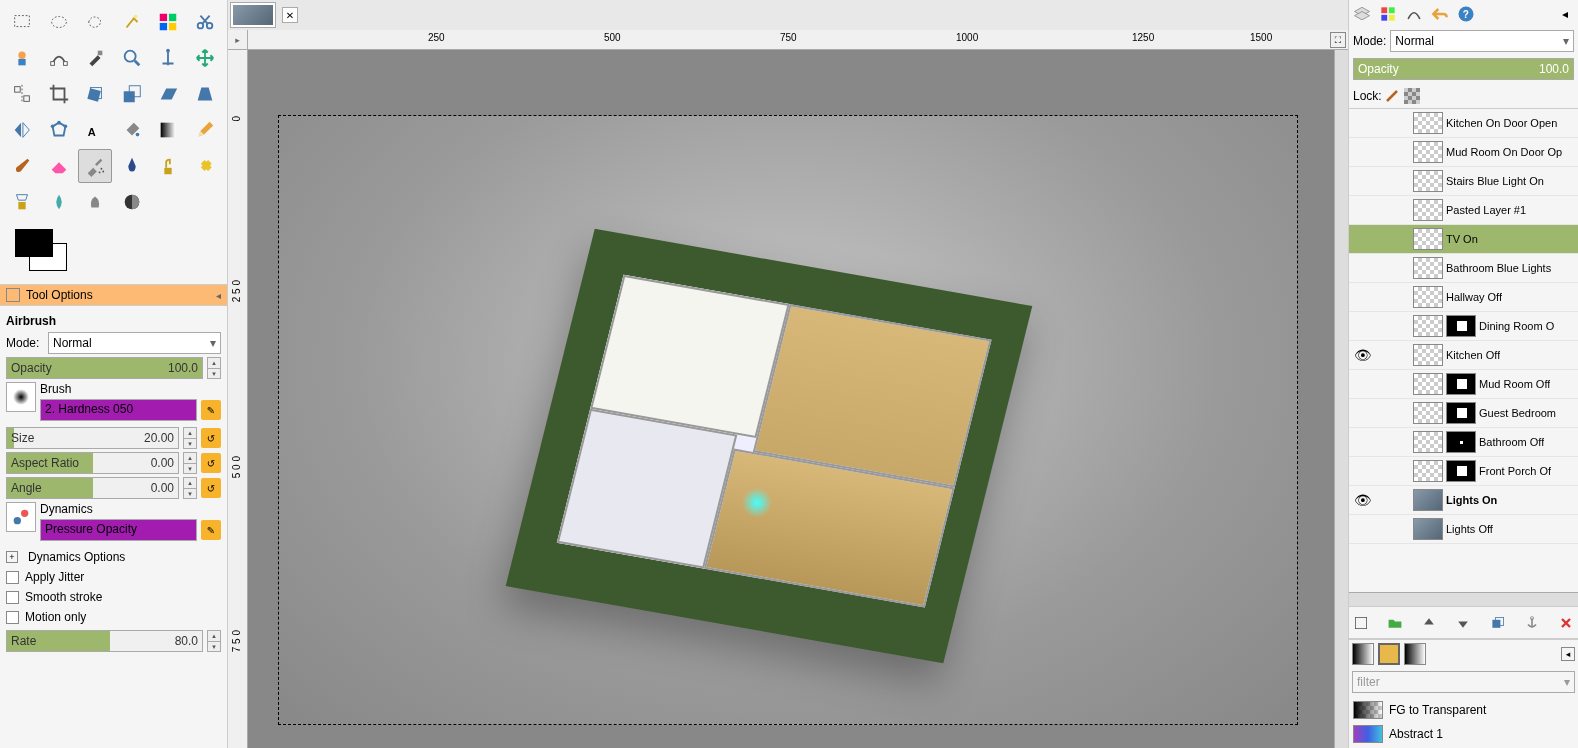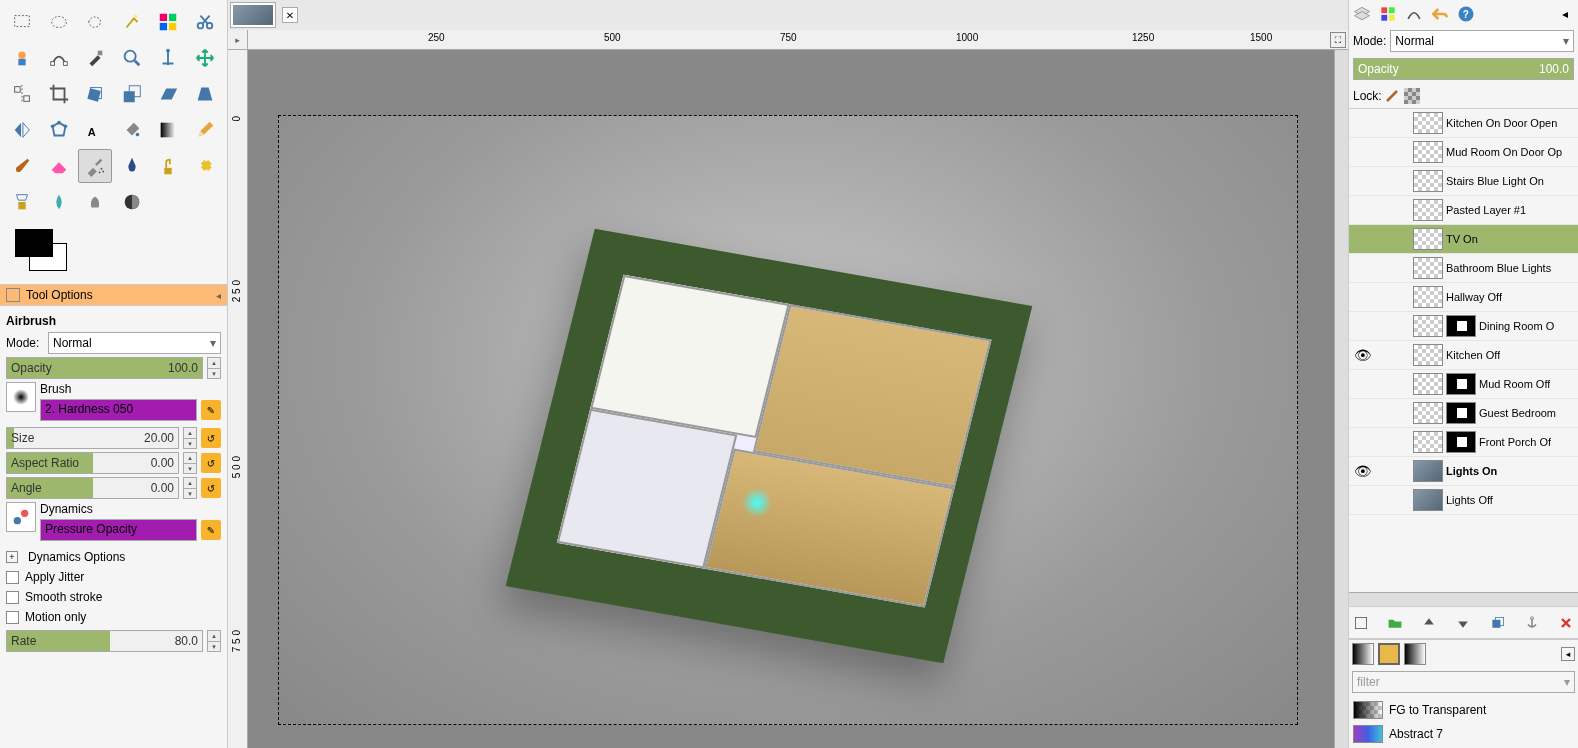--- a/index.html
+++ b/index.html
@@ -633,20 +633,29 @@
         <div class="eye-col"></div>
         <div class="indent"></div>
         <div class="layer-thumb"></div>
         <div class="mask-thumb white"></div>
         <div class="layer-name">Guest Bedroom</div>
       </div>
       <div class="layer-row">
         <div class="eye-col"></div>
         <div class="indent"></div>
         <div class="layer-thumb"></div>
+        <div class="mask-thumb">
+          <div style="position:absolute;left:13px;top:9px;width:3px;height:3px;background:#fff"></div>
+        </div>
+        <div class="layer-name">Bathroom Off</div>
+      </div>
+      <div class="layer-row">
+        <div class="eye-col"></div>
+        <div class="indent"></div>
+        <div class="layer-thumb"></div>
         <div class="mask-thumb white"></div>
         <div class="layer-name">Front Porch Of</div>
       </div>
       <div class="layer-row">
         <div class="eye-col">👁</div>
         <div class="indent"></div>
         <div class="layer-thumb" style="background: linear-gradient(135deg, rgb(136, 153, 170), rgb(85, 102, 119));"></div>
         <div class="layer-name bold">Lights On</div>
       </div>
       <div class="layer-row">
@@ -711,17 +720,17 @@
           <span class="caret">▾</span>
         </div>
     </div>
     <div class="grad-list">
       <div class="grad-item">
           <div class="grad-prev gp1"></div>
           <span>FG to Transparent</span>
         </div>
       <div class="grad-item">
           <div class="grad-prev gp2"></div>
-          <span>Abstract 7</span>
+          <span>Abstract 1</span>
         </div>
     </div>
   </div>
 </div>
 
 </body></html>

